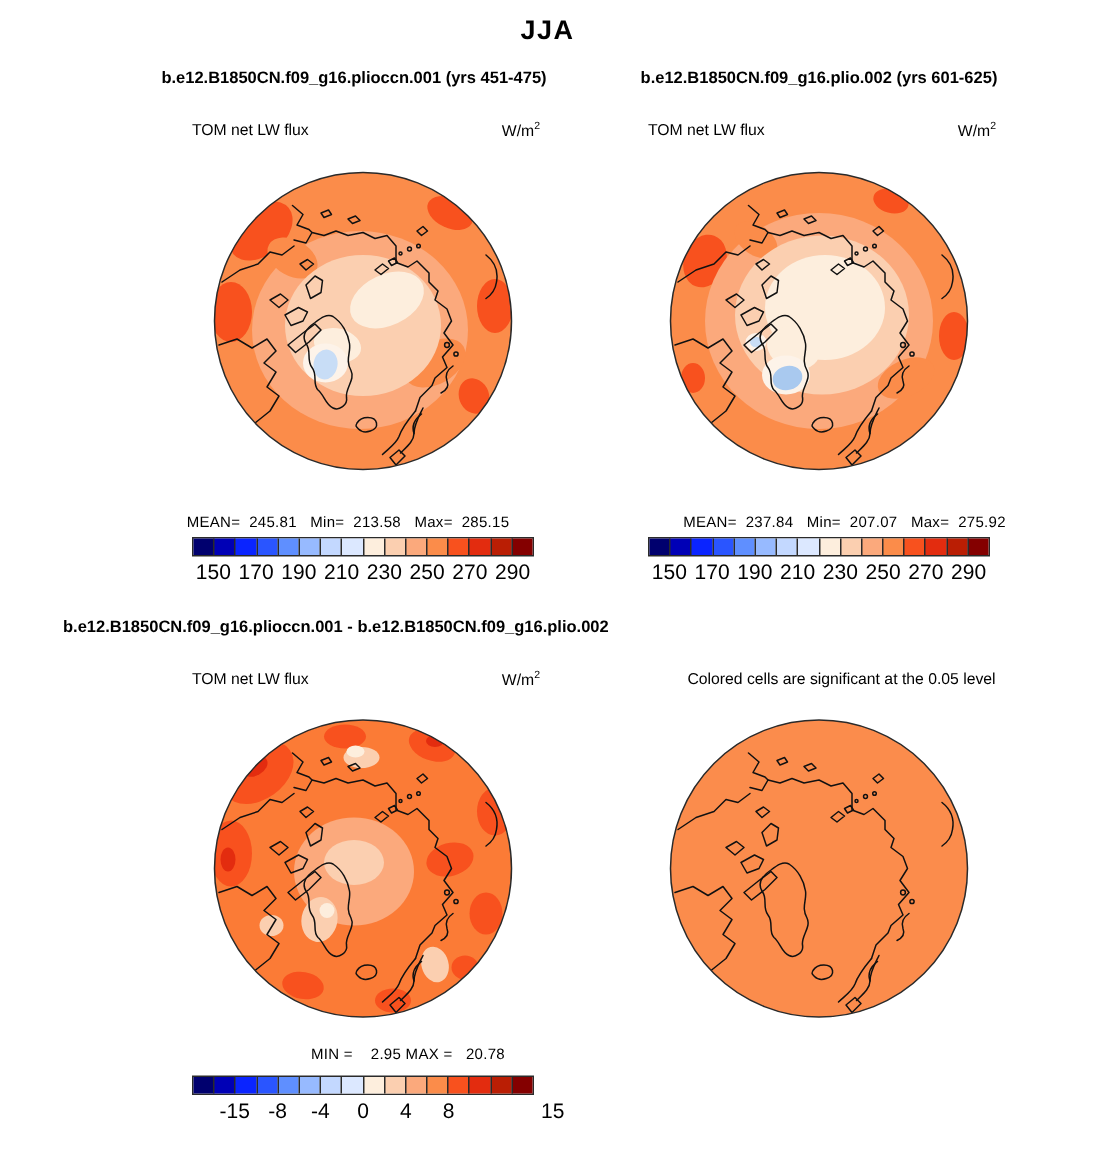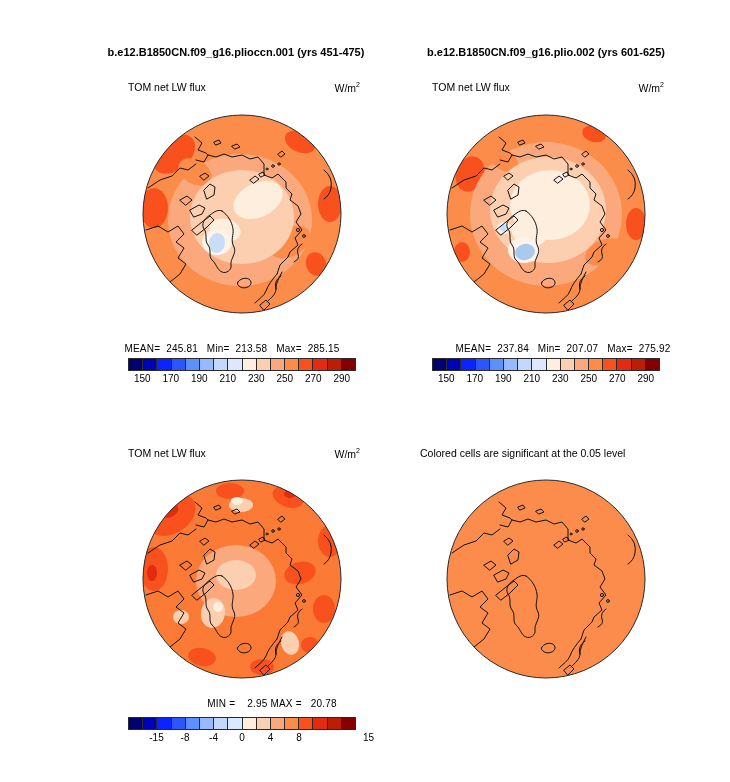--- a/index.html
+++ b/index.html
@@ -4,28 +4,28 @@
 <style>
   html,body{margin:0;padding:0;background:#fff;}
   .page{position:relative;width:730px;height:782px;background:#ffffff;
         font-family:"Liberation Sans","DejaVu Sans",sans-serif;color:#000;overflow:hidden;}
   .abs{position:absolute;}
   .fig-title{top:10px;left:0;width:730px;text-align:center;font-size:18px;font-weight:bold;letter-spacing:1px;}
   .hdr{font-size:11px;font-weight:bold;white-space:nowrap;}
   .hdr-c{text-align:center;}
   .sublabel{display:flex;justify-content:space-between;font-size:10.5px;text-align:center;}
   .sublabel sup{font-size:7px;}
-  .note{font-size:10.5px;white-space:nowrap;}
+  .note{font-size:10.5px;text-align:center;white-space:nowrap;}
   .stats{font-size:10px;text-align:center;white-space:pre;letter-spacing:0.2px;}
   .mapsvg{display:block;}
   .colorbar{width:228px;}
   .cb-cells{display:flex;height:13px;border:1px solid #2a2a2a;box-sizing:border-box;}
   .cb-cell{flex:1 1 0;border-left:1px solid #2a2a2a;}
   .cb-cell:first-child{border-left:none;}
-  .cb-ticks{position:relative;height:14px;font-size:10px;}
+  .cb-ticks{position:relative;height:14px;font-size:14px;}
   .cb-tick{position:absolute;top:2px;transform:translateX(-50%);}
 </style>
 </head>
 <body>
 
 <div class="page">
 
   <svg width="0" height="0" style="position:absolute" aria-hidden="true">
     <defs>
       <clipPath id="mapclip">
@@ -70,20 +70,21 @@
         <path d="M142,160 C139,166 136,171 136,177 C136,182 131,186 127,190"></path>
         <path d="M136,177 C134,171 137,167 141,164"></path>
         <path d="M162,132 q-6,4 -4,10 q2,5 -4,8"></path>
 
         <circle cx="158" cy="118" r="1.6"></circle>
           <circle cx="164" cy="124" r="1.4"></circle>
       </g>
     </defs>
   </svg>
 
+  <div class="abs fig-title">JJA</div>
   <div class="abs hdr hdr-c" style="left:36px;top:46px;width:400px;">b.e12.B1850CN.f09_g16.plioccn.001 (yrs 451-475)</div>
   <div class="abs hdr hdr-c" style="left:346px;top:46px;width:400px;">b.e12.B1850CN.f09_g16.plio.002 (yrs 601-625)</div>
 
   <div class="abs sublabel" style="left:128px;top:81px;width:232px;">
     <span>TOM net LW flux</span>
     <span><span>W/m</span><sup>2</sup></span>
   </div>
   <div class="abs sublabel" style="left:432px;top:81px;width:232px;">
     <span>TOM net LW flux</span>
     <span><span>W/m</span><sup>2</sup></span>
@@ -189,20 +190,21 @@
         <span class="cb-tick" style="left: 18.75%;">170</span>
         <span class="cb-tick" style="left: 31.25%;">190</span>
         <span class="cb-tick" style="left: 43.75%;">210</span>
         <span class="cb-tick" style="left: 56.25%;">230</span>
         <span class="cb-tick" style="left: 68.75%;">250</span>
         <span class="cb-tick" style="left: 81.25%;">270</span>
         <span class="cb-tick" style="left: 93.75%;">290</span>
       </div>
   </div>
 
+  <div class="abs hdr" style="left:42px;top:412px;">b.e12.B1850CN.f09_g16.plioccn.001 - b.e12.B1850CN.f09_g16.plio.002</div>
 
   <div class="abs sublabel" style="left:128px;top:447px;width:232px;">
     <span>TOM net LW flux</span>
     <span><span>W/m</span><sup>2</sup></span>
   </div>
   <div class="abs note" style="left:420px;top:447px;width:282px;">Colored cells are significant at the 0.05 level</div>
 
   <svg class="abs mapsvg" style="left:140px;top:477px;" width="204" height="204" viewBox="0 0 204 204">
     <g clip-path="url(#mapclip)">
       <circle cx="102" cy="102" r="100" fill="#fb7b36"></circle>

